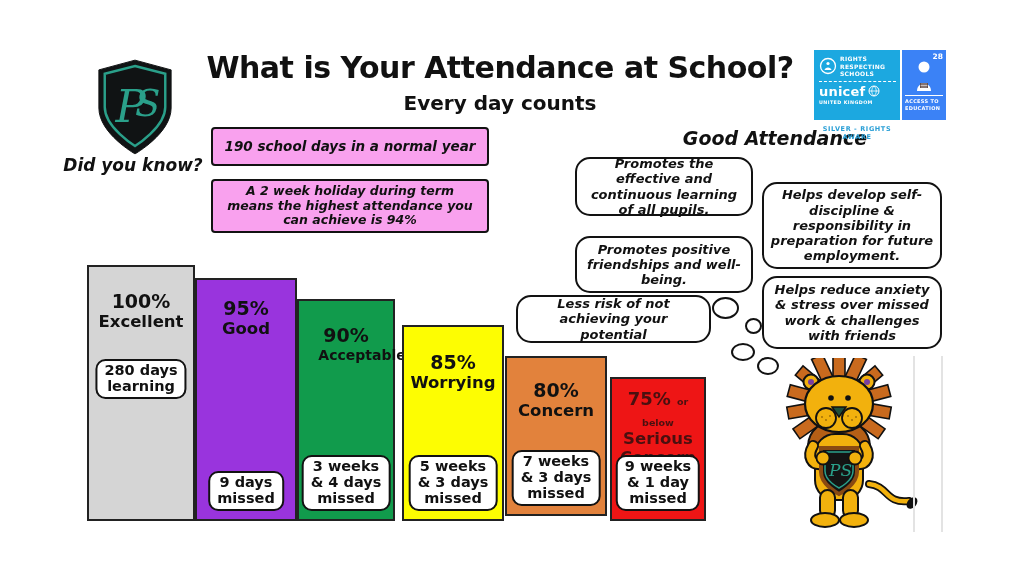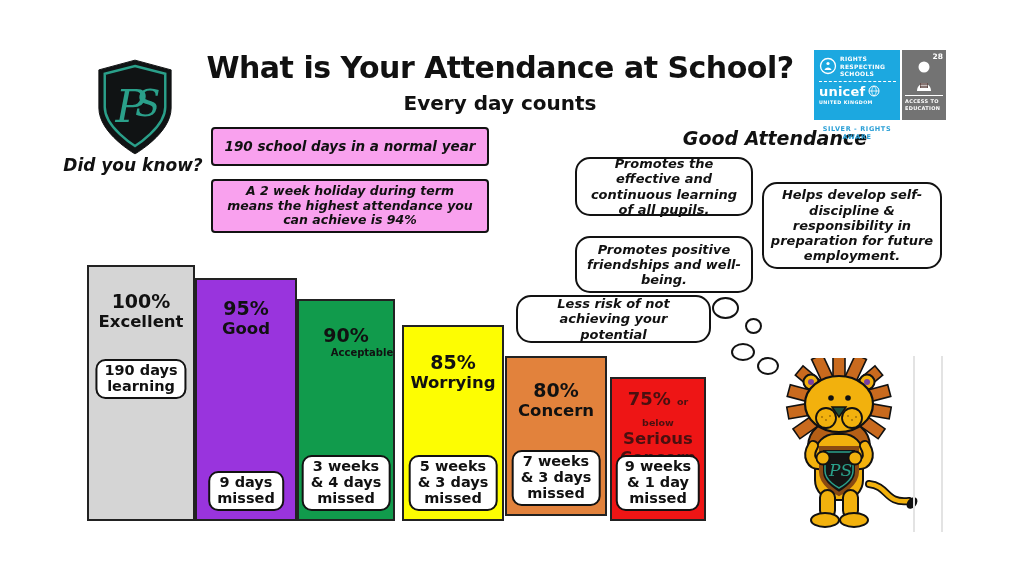--- a/index.html
+++ b/index.html
@@ -51,21 +51,21 @@
 
   .logo-wrap { position:absolute; left:814px; top:50px; width:134px; }
   .logo-row { display:flex; align-items:flex-start; }
   .rrs-box { width:86px; height:70px; background:#1CA8E0; padding:5px 4px 3px 5px; color:#fff; }
   .rrs-top { display:flex; align-items:center; gap:3px; }
   .rrs-text { font-size:6px; font-weight:800; line-height:1.25; letter-spacing:0.3px; }
   .rrs-divider { border-top:1.5px dashed #ffffff; margin:3px 0 2px 0; }
   .unicef-line { display:flex; align-items:center; gap:3px; }
   .unicef-word { font-size:13px; font-weight:800; letter-spacing:0.2px; }
   .unicef-sub { font-size:4.8px; font-weight:700; letter-spacing:0.4px; margin-top:1px; }
-  .access-box { width:44px; height:70px; background:#737373; margin-left:2px; padding:3px;
+  .access-box { width:44px; height:70px; background:#3b82f6; margin-left:2px; padding:3px;
                 color:#fff; position:relative; }
   .access-num { position:absolute; top:2px; right:3px; font-size:7.5px; font-weight:800; }
   .access-label { font-size:5px; font-weight:800; line-height:1.3; letter-spacing:0.3px;
                   border-top:1px solid #fff; padding-top:2px; margin-top:2px; }
   .award { margin-top:5px; width:86px; text-align:center; font-size:6.5px; font-weight:800;
            color:#2a9fd6; letter-spacing:0.6px; }
 
   .crest { position:absolute; left:94px; top:57px; }
   .lion { position:absolute; left:773px; top:358px; }
   .page-line { position:absolute; width:2px; background:#e3e3e3; }
@@ -101,20 +101,24 @@
   <div class="bubble b1 pre">Helps develop self-
 discipline &amp;
 responsibility in
 preparation for future
 employment.</div>
   <div class="bubble b2 pre">Promotes positive
 friendships and well-
 being.</div>
   <div class="bubble b3 pre">Less risk of not
 achieving your potential</div>
+  <div class="bubble b4 pre">Helps reduce anxiety
+&amp; stress over missed
+work &amp; challenges
+with friends</div>
 
   <div class="tcircle c1"></div>
   <div class="tcircle c2"></div>
   <div class="tcircle c3"></div>
   <div class="tcircle c4"></div>
 
   <div class="logo-wrap">
     <div class="logo-row">
       <div class="rrs-box">
         <div class="rrs-top">
@@ -150,37 +154,37 @@
       </div>
     </div>
     <div class="award">SILVER - RIGHTS AWARE</div>
   </div>
 
   <div class="bar" style="left:87px; top:265px; width:108px; height:256px; background:#D5D5D5;">
     <div class="bar-head" style="margin-top:24px;">
       <span class="pct">100%</span>
       <span class="blabel">Excellent</span>
     </div>
-    <div class="note note-mid">190 days
+    <div class="note note-mid">280 days
 learning</div>
   </div>
 
   <div class="bar" style="left:195px; top:278px; width:102px; height:243px; background:#9934DD;">
     <div class="bar-head" style="margin-top:18px;">
       <span class="pct">95%</span>
       <span class="blabel">Good</span>
     </div>
     <div class="note">9 days
 missed</div>
   </div>
 
   <div class="bar" style="left:297px; top:299px; width:98px; height:222px; background:#119B4C;">
     <div class="bar-head" style="margin-top:24px;">
       <span class="pct">90%</span>
-      <span class="blabel" style="font-size:10px;margin-left:32px;">Acceptable</span>
+      <span class="blabel" style="font-size:14px;margin-left:32px;">Acceptable</span>
     </div>
     <div class="note">3 weeks
 &amp; 4 days
 missed</div>
   </div>
 
   <div class="bar" style="left:402px; top:325px; width:102px; height:196px; background:#FDFD02;">
     <div class="bar-head" style="margin-top:25px;">
       <span class="pct">85%</span>
       <span class="blabel">Worrying</span>

